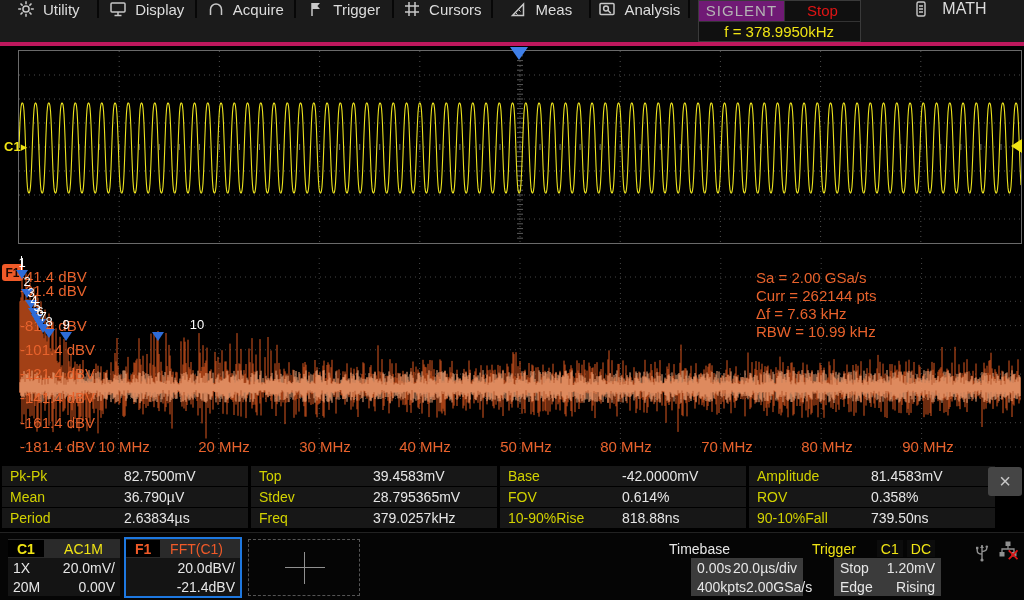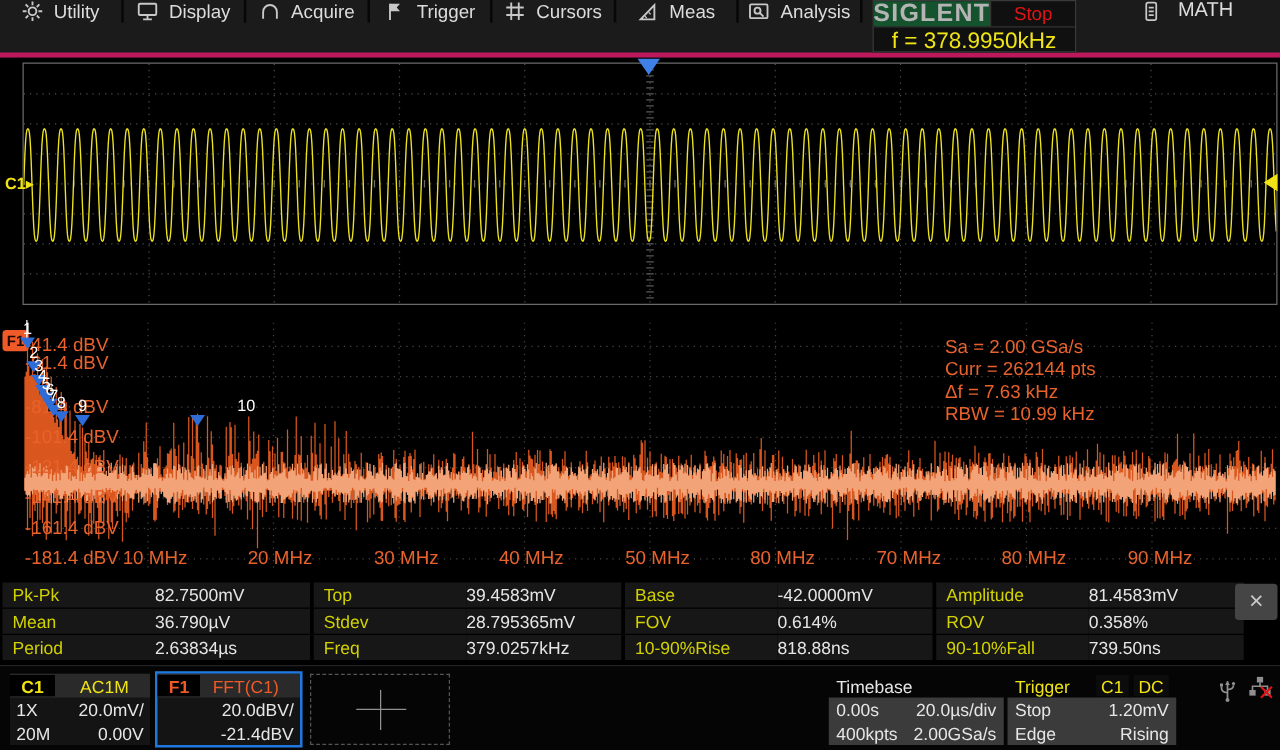--- a/index.html
+++ b/index.html
@@ -13,25 +13,25 @@
 
   
   #menubar{position:absolute;left:0;top:0;width:1024px;height:46px;background:var(--menu-bg);
     display:flex;align-items:flex-start;border-bottom:4px solid #be185d;}
   .menu-item{width:99px;display:flex;align-items:center;justify-content:center;gap:8px;
     border-right:2px solid #070707;color:#dcdcdc;font-size:15px;cursor:pointer;}
   .mi-icon svg{display:block;}
   #logo-box{margin-left:8px;width:164px;height:42px;align-self:center;border:1px solid #3a3a3a;
     background:#101010;display:flex;flex-direction:column;}
   #logo-row{display:flex;height:21px;border-bottom:1px solid #333;}
-  #brand{flex:1.15;background:#14532d;color:#b4b4b4;font-weight:bold;font-size:20px;
+  #brand{flex:1.15;background:#701a75;color:#b4b4b4;font-weight:normal;font-size:15px;
     letter-spacing:1px;display:flex;align-items:center;justify-content:center;}
   #acq-status{flex:1;color:var(--red);font-size:15px;display:flex;align-items:center;
     justify-content:center;border-left:1px solid #333;}
-  #freq-counter{height:20px;color:var(--yellow);font-size:18px;display:flex;align-items:center;justify-content:center;}
+  #freq-counter{height:20px;color:var(--yellow);font-size:15px;display:flex;align-items:center;justify-content:center;}
   #math-item{margin-left:14px;width:150px;display:flex;align-items:center;justify-content:center;
     gap:12px;color:#dcdcdc;font-size:16px;cursor:pointer;}
 
   
   #wave-area{position:absolute;left:18px;top:50px;width:1004px;height:194px;border:1px solid #6a6a6a;}
   #wave-svg{position:absolute;left:0;top:0;}
   #c1-label{position:absolute;left:4px;top:139px;color:var(--yellow);font-size:13px;font-weight:bold;}
   #trig-pos-marker{position:absolute;left:510px;top:47px;width:0;height:0;
     border-left:9px solid transparent;border-right:9px solid transparent;border-top:13px solid #3f7fe8;}
   #trig-level-marker{position:absolute;left:1011px;top:139px;width:0;height:0;
@@ -66,21 +66,21 @@
   .chan-head-right{margin-left:auto;padding-right:17px;}
   .chan-row{height:19px;display:flex;align-items:center;padding:0 5px;color:var(--white);}
   .chan-row .rt{margin-left:auto;}
   #c1-box{left:8px;}
   #f1-box{left:124px;top:4px;width:118px;height:61px;border:2px solid #1e78e0;}
   #f1-box .chan-row{justify-content:flex-end;}
   #add-box{position:absolute;left:248px;top:6px;width:112px;height:57px;border:1px dashed #555;}
   #add-box .ch{position:absolute;background:#909090;}
   .infobox{position:absolute;top:6px;height:57px;font-size:14px;color:var(--white);}
   .infobox .head{height:19px;display:flex;align-items:center;padding:0 6px;gap:4px;}
-  .infobox .rows{background:var(--box-gray);}
+  .infobox .rows{background:var(--box-gray);margin-left:28px;}
   .infobox .row{height:19px;display:flex;align-items:center;padding:0 6px;}
   .infobox .row .rt{margin-left:auto;}
   #timebase-box{left:663px;width:140px;}
   #trigger-box{left:806px;width:135px;}
   #trigger-box .head{color:var(--yellow);}
   .trg-chip{background:#0c0c0c;color:var(--yellow);padding:0 4px;height:17px;display:flex;align-items:center;}
   #usb-icon{position:absolute;left:973px;top:8px;}
   #lan-icon{position:absolute;left:998px;top:7px;}
   #lan-x{position:absolute;left:1006px;top:12px;color:var(--red);font-weight:bold;font-size:17px;}
 </style>

